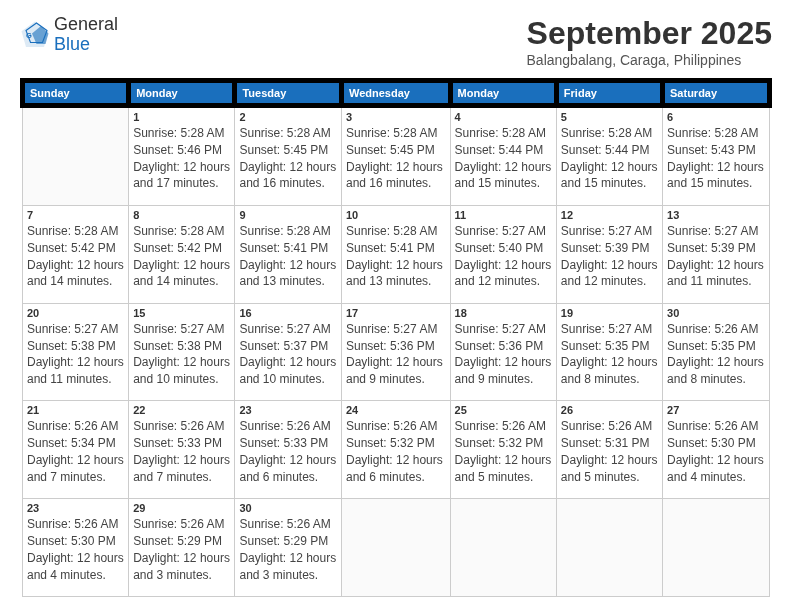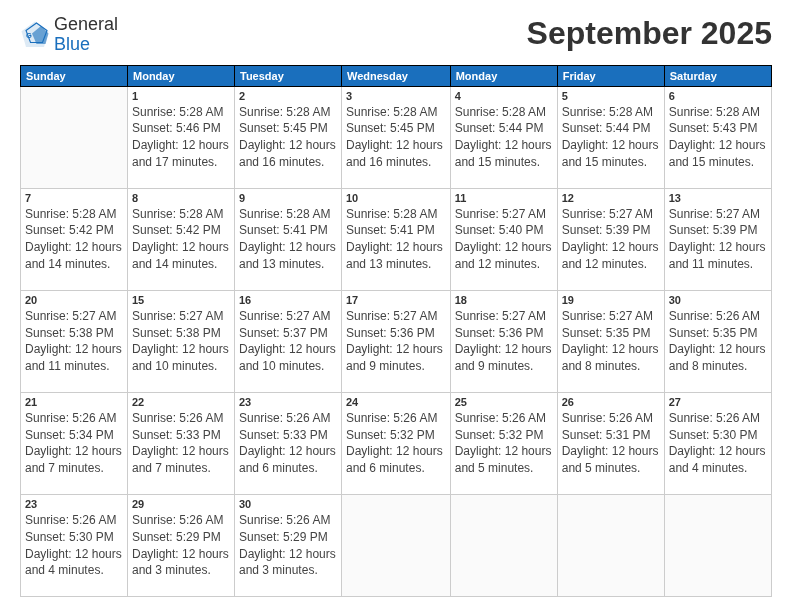--- a/index.html
+++ b/index.html
@@ -55,21 +55,21 @@
       border-collapse: collapse;
       flex: 1;
     }
     .calendar th {
       background: #1a6fbd;
       color: #fff;
       font-size: 11px;
       font-weight: bold;
       padding: 4px 5px;
       text-align: left;
-      border: 1px solid #000000;
+      border: 5px solid #000000;
     }
     .calendar td {
       border: 1px solid #ccc;
       vertical-align: top;
       padding: 3px 4px;
       font-size: 9px;
       color: #333;
       width: 113px;
       height: 80px;
     }
@@ -104,20 +104,21 @@
         <polygon points="22,4 36,14 30,30 14,30 8,14" fill="none" stroke="#1a6fbd" stroke-width="1.5"></polygon>
         <text x="8" y="24" font-size="10" fill="#1a6fbd" font-weight="bold">G</text>
       </svg>
       <div class="logo-text">
         <span class="logo-general">General</span><br>
         <span class="logo-blue">Blue</span>
       </div>
     </div>
     <div class="title-block">
       <div class="month-title">September 2025</div>
+      <div class="location">Balangbalang, Caraga, Philippines</div>
     </div>
   </div>
 
   <table class="calendar">
     <thead>
       <tr>
       <th>Sunday</th>
           <th>Monday</th>
           <th>Tuesday</th>
           <th>Wednesday</th>

